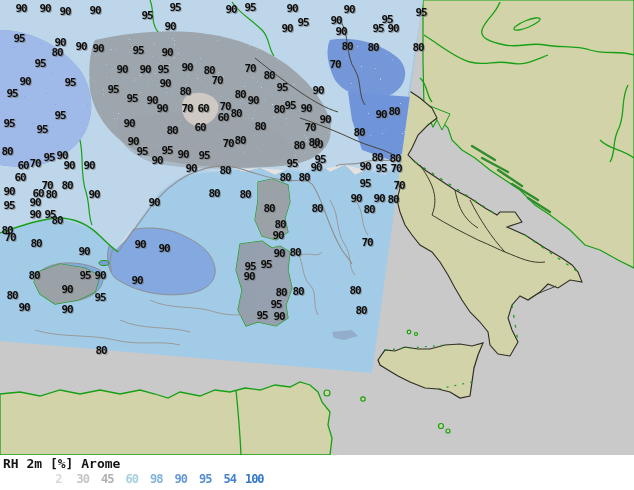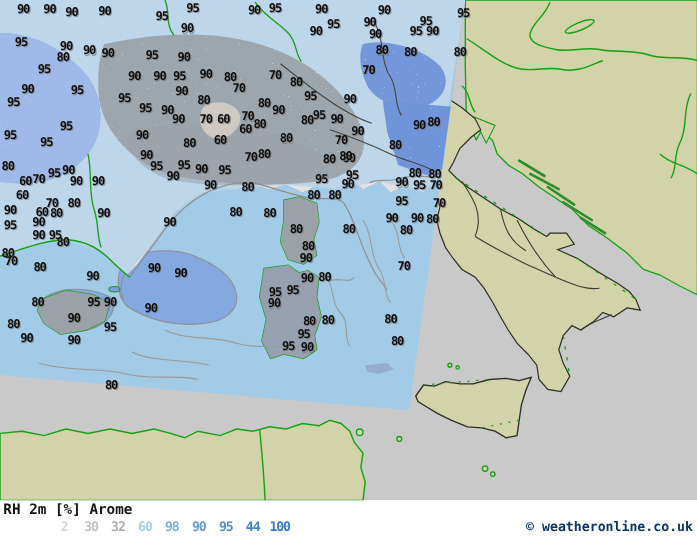--- a/index.html
+++ b/index.html
@@ -338,24 +338,23 @@
         <span class="map-label" style="left: 361px; top: 310px;">80</span>
         <span class="map-label" style="left: 101px; top: 350px;">80</span>
       </div>
   </div>
 
   <div id="bottombar">
     <span id="bar-title" class="bar-text">RH 2m [%] Arome</span>
     <div id="legend">
         <span class="legend-item" style="color: rgb(216, 216, 216);">2</span>
         <span class="legend-item" style="color: rgb(196, 196, 196);">30</span>
-        <span class="legend-item" style="color: rgb(176, 176, 176);">32</span>
+        <span class="legend-item" style="color: rgb(176, 176, 176);">45</span>
         <span class="legend-item" style="color: rgb(166, 208, 222);">60</span>
         <span class="legend-item" style="color: rgb(127, 178, 222);">98</span>
         <span class="legend-item" style="color: rgb(100, 154, 216);">90</span>
         <span class="legend-item" style="color: rgb(83, 142, 211);">95</span>
-        <span class="legend-item" style="color: rgb(68, 130, 205);">44</span>
+        <span class="legend-item" style="color: rgb(68, 130, 205);">54</span>
         <span class="legend-item" style="color: rgb(53, 120, 200);">100</span>
       </div>
-    <span id="bar-copyright" class="bar-text" style="color: rgb(14, 53, 102);">© weatheronline.co.uk</span>
   </div>
 
 </div>
 
 </body></html>

